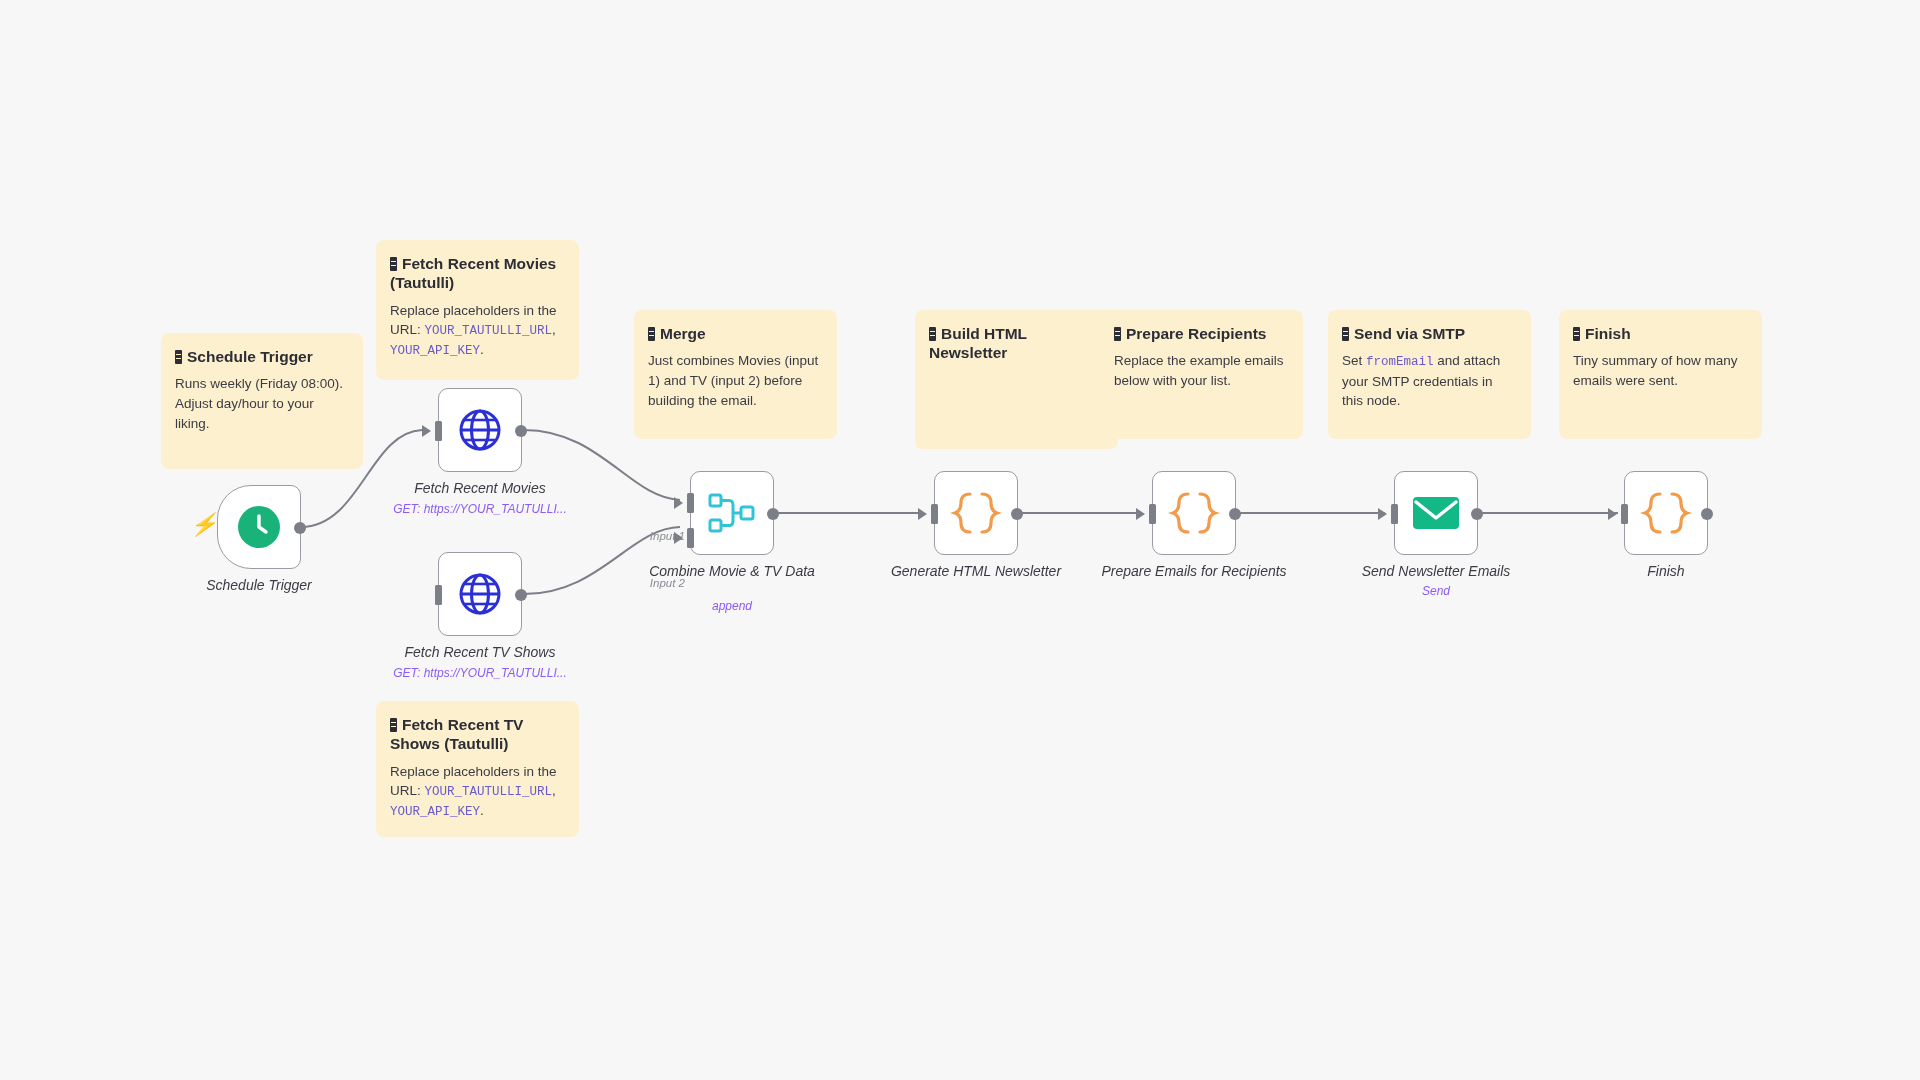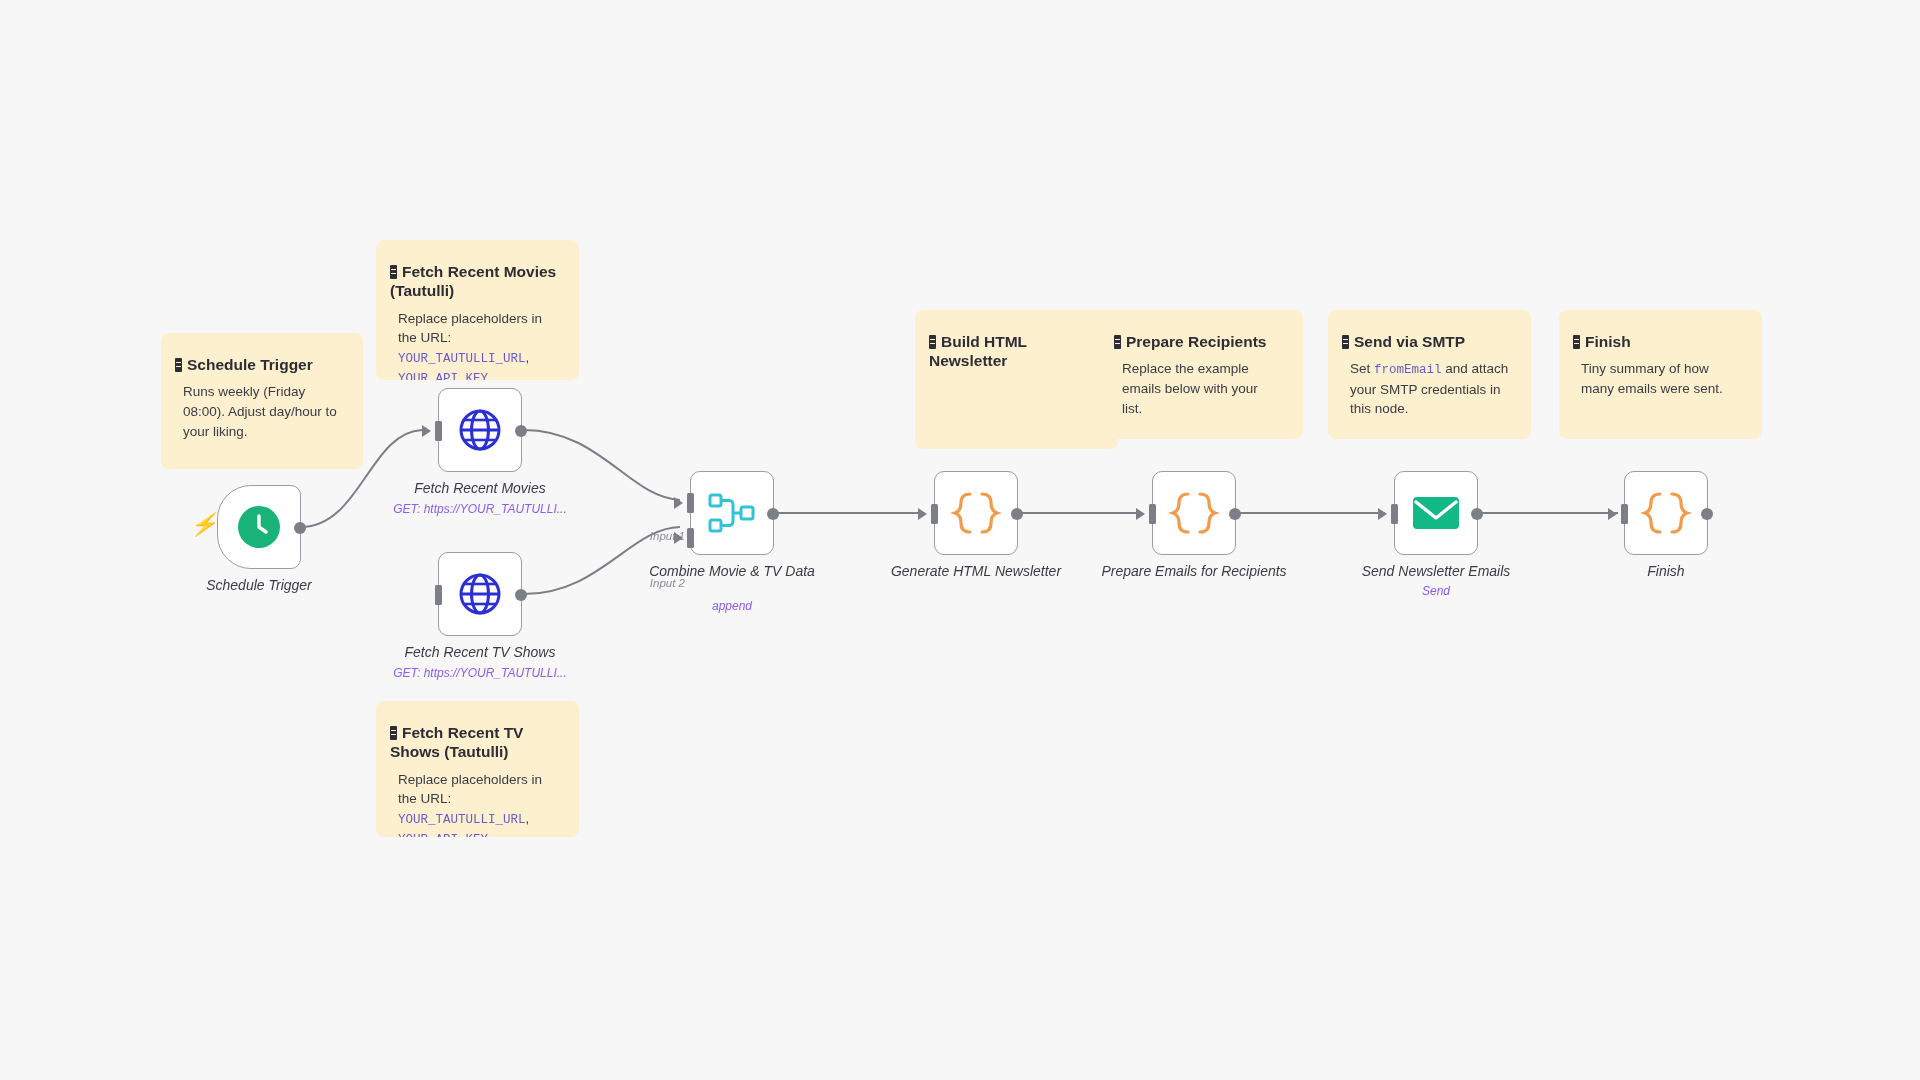--- a/index.html
+++ b/index.html
@@ -19,40 +19,40 @@
     border-radius: 8px;
     padding: 14px 14px 12px 14px;
     overflow: hidden;
     color: #3b3b45;
   }
   .sticky-title {
     font-size: 15.5px;
     font-weight: 700;
     line-height: 1.25;
     color: #2d2d36;
-    margin: 8px 0 8px 0;
+    margin: 0 0 8px 0;
     display: block;
   }
   .sticky-glyph {
     display: inline-block;
     width: 7px; height: 14px;
     background: #2d2d36;
     border-radius: 1px;
     vertical-align: -2px;
     margin-right: 5px;
     position: relative;
   }
   .sticky-glyph::before, .sticky-glyph::after {
     content: ""; position: absolute; left: 1px; right: 1px;
     height: 1px; background: #fdf0ce;
   }
   .sticky-glyph::before { top: 4px; }
   .sticky-glyph::after { top: 8px; }
   .sticky-body { font-size: 13.5px; line-height: 1.45; color: #3b3b45; }
-  .sticky-body p { margin: 8px; }
+  .sticky-body p { margin: 0; }
   .code { font-family: "Liberation Mono", monospace; color: #6a5acd; font-size: 12.5px; }
   .sticky-list { margin: 2px 0 0 0; padding-left: 18px; }
   .sticky-list li { margin-bottom: 4px; }
   .sticky-list li::marker { color: #6a5acd; }
 
   
   .node {
     position: absolute;
     width: 84px; height: 84px;
     background: #ffffff;
@@ -169,20 +169,28 @@
 
   <div class="sticky" style="left:376px; top:701px; width:203px; height:136px;">
     <span class="sticky-title">
       <span class="sticky-glyph"></span><span>Fetch Recent TV Shows (Tautulli)</span>
     </span>
     <div class="sticky-body">
       <p><span>Replace placeholders in the URL: </span><span class="code">YOUR_TAUTULLI_URL</span><span>, </span><span class="code">YOUR_API_KEY</span><span>.</span></p>
     </div>
   </div>
 
+  <div class="sticky" style="left:634px; top:310px; width:203px; height:129px;">
+    <span class="sticky-title">
+      <span class="sticky-glyph"></span><span>Merge</span>
+    </span>
+    <div class="sticky-body">
+      <p>Just combines Movies (input 1) and TV (input 2) before building the email.</p>
+    </div>
+  </div>
 
   <div class="sticky" style="left:915px; top:310px; width:203px; height:139px;">
     <span class="sticky-title">
       <span class="sticky-glyph"></span><span>Build HTML Newsletter</span>
     </span>
   </div>
 
   <div class="sticky" style="left:1100px; top:310px; width:203px; height:129px;">
     <span class="sticky-title">
       <span class="sticky-glyph"></span><span>Prepare Recipients</span>

